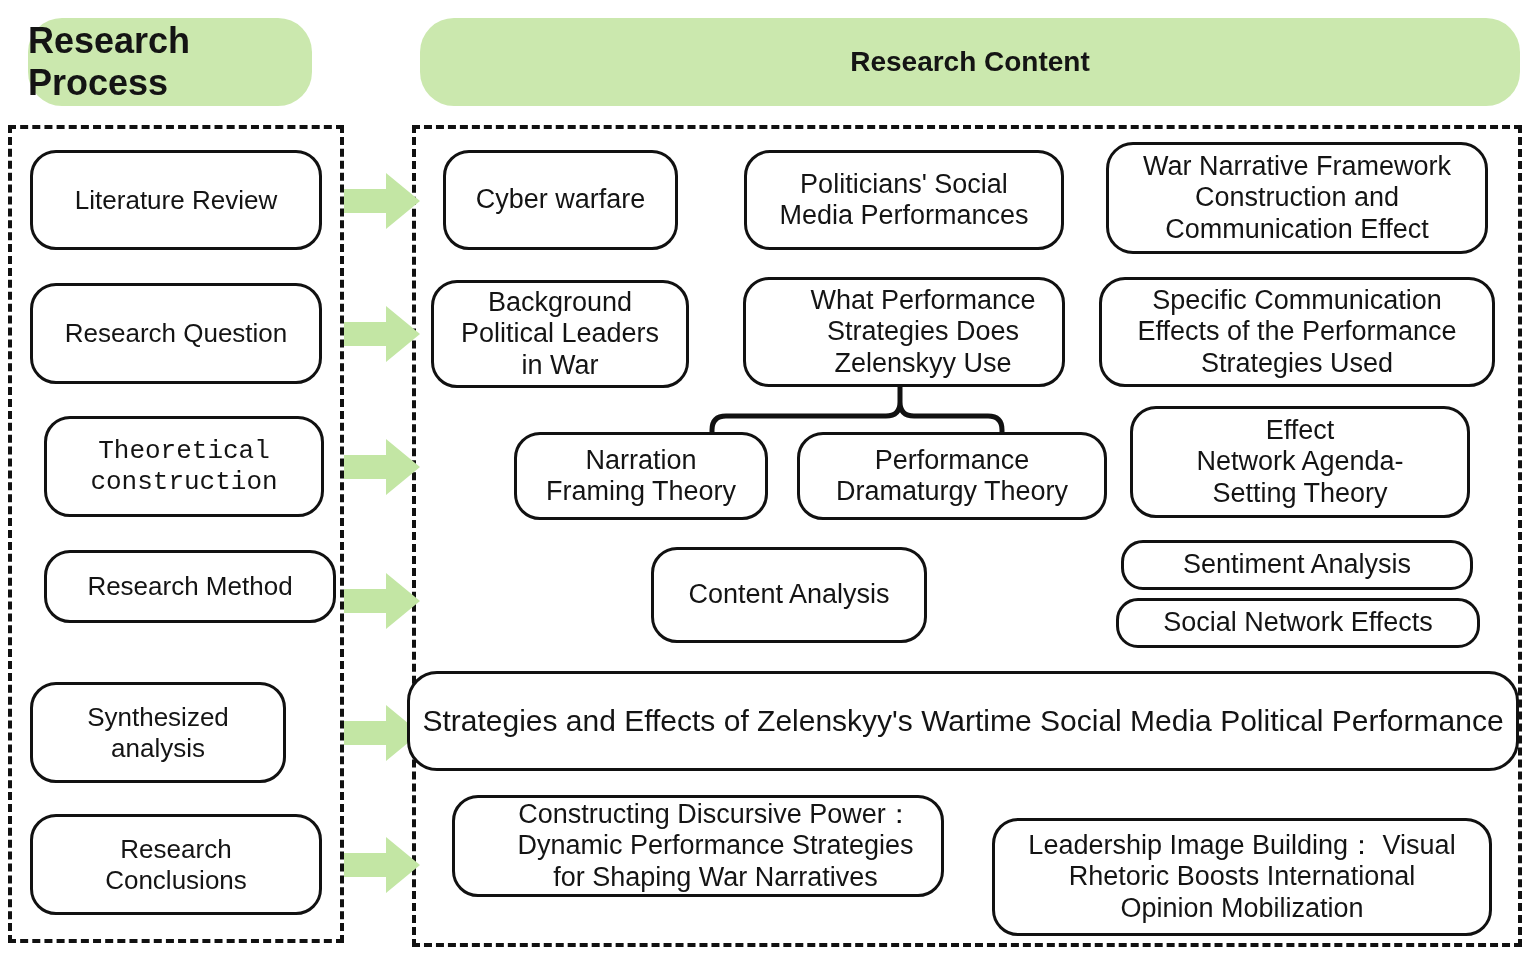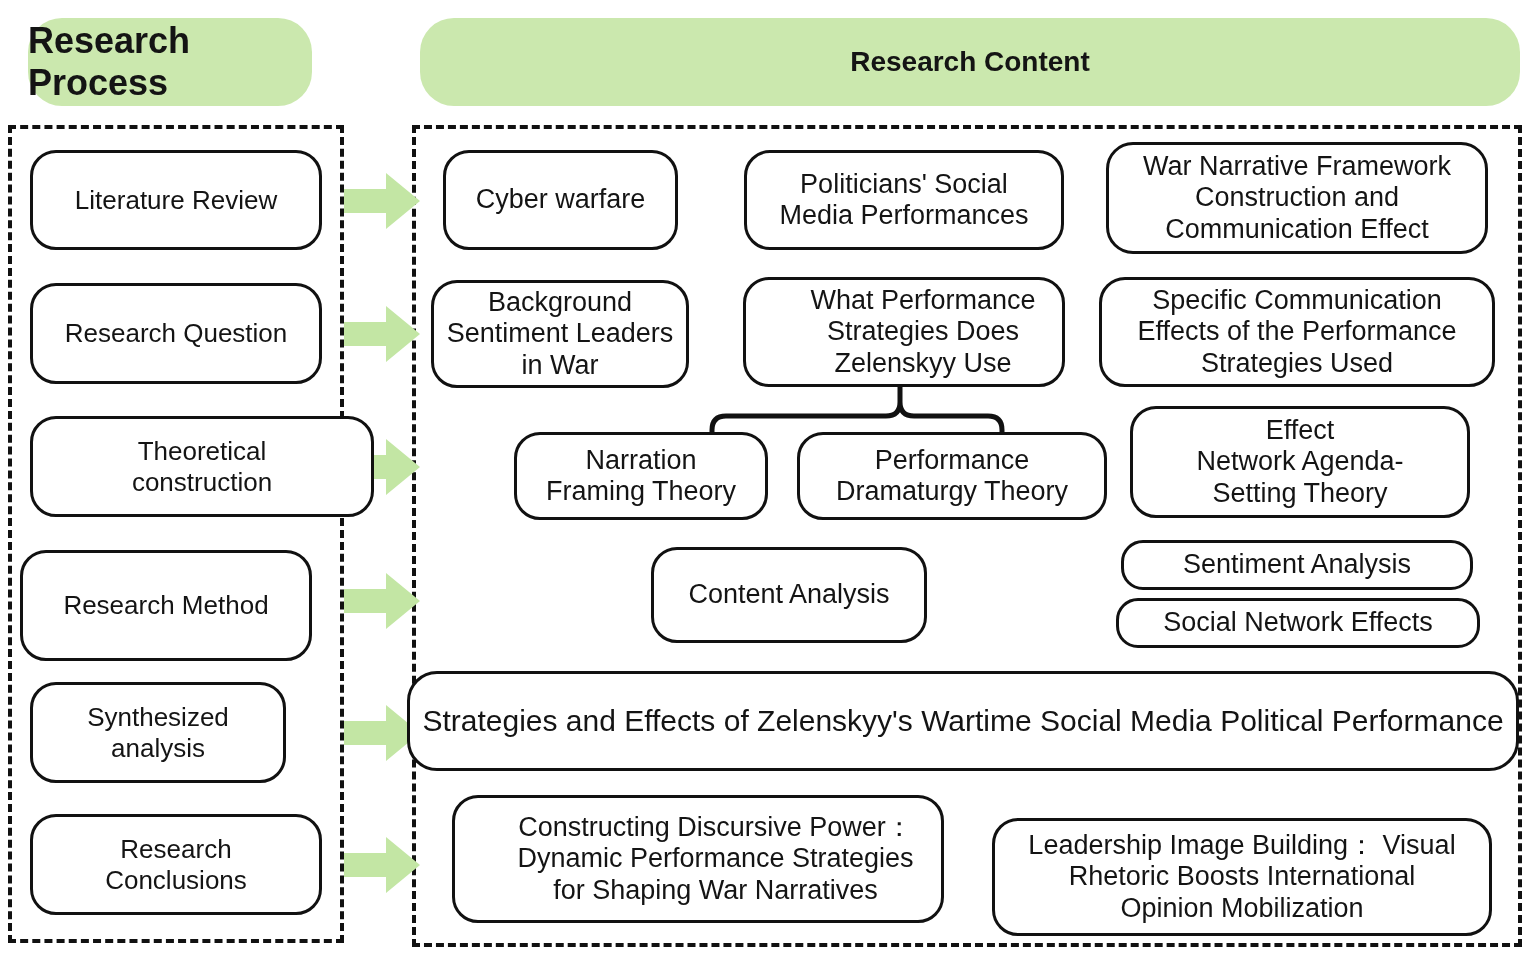--- a/index.html
+++ b/index.html
@@ -83,24 +83,24 @@
 
   <div class="hdr" id="hdr-content">Research Content</div>
 
   <div class="panel" id="panel-process"></div>
   <div class="panel" id="panel-content"></div>
 
   <div class="node lnode" style="left:30px; top:150px; width:292px; height:100px;">Literature Review</div>
 
   <div class="node lnode" style="left:30px; top:283px; width:292px; height:101px;">Research Question</div>
 
-  <div class="node lnode" style="left:30px; top:416px; width:344px; height:101px;">Theoretical
+  <div class="node lnode" style="left:44px; top:416px; width:280px; height:101px;font-family:Liberation Mono, monospace;">Theoretical
 construction</div>
 
-  <div class="node lnode" style="left:20px; top:550px; width:292px; height:111px;">Research Method</div>
+  <div class="node lnode" style="left:44px; top:550px; width:292px; height:73px;">Research Method</div>
 
   <div class="node lnode" style="left:30px; top:682px; width:256px; height:101px;">Synthesized
 analysis</div>
 
   <div class="node lnode" style="left:30px; top:814px; width:292px; height:101px;">Research
 Conclusions</div>
 
   <div class="arrow" style="left:344px; top:173px;">
     <svg width="76" height="56" viewBox="0 0 76 56">
       <path d="M0 16 H42 V0 L76 28 L42 56 V40 H0 Z" fill="#c3e6a4"></path>
@@ -135,21 +135,21 @@
   <div class="node rnode" style="left:443px; top:150px; width:235px; height:100px;">Cyber warfare</div>
 
   <div class="node rnode" style="left:744px; top:150px; width:320px; height:100px;">Politicians' Social
 Media Performances</div>
 
   <div class="node rnode" style="left:1106px; top:142px; width:382px; height:112px;border-radius:27px;">War Narrative Framework
 Construction and
 Communication Effect</div>
 
   <div class="node rnode" style="left:431px; top:280px; width:258px; height:108px;">Background
-Sentiment Leaders
+Political Leaders
 in War</div>
 
   <div class="node rnode" style="left:743px; top:277px; width:322px; height:110px;padding-left:48px;">What Performance
 Strategies Does
 Zelenskyy Use</div>
 
   <div class="node rnode" style="left:1099px; top:277px; width:396px; height:110px;">Specific Communication
 Effects of the Performance
 Strategies Used</div>
 
@@ -180,21 +180,21 @@
 Setting Theory</div>
 
   <div class="node rnode" style="left:651px; top:547px; width:276px; height:96px;">Content Analysis</div>
 
   <div class="node rnode pill" style="left:1121px; top:540px; width:352px; height:50px;">Sentiment Analysis</div>
 
   <div class="node rnode pill" style="left:1116px; top:598px; width:364px; height:50px;">Social Network Effects</div>
 
   <div class="node rnode lg" style="left:407px; top:671px; width:1112px; height:100px; font-size:30px; z-index:4;">Strategies and Effects of Zelenskyy's Wartime Social Media Political Performance</div>
 
-  <div class="node rnode" style="left:452px; top:795px; width:492px; height:128px;padding-left:45px;">Constructing Discursive Power：
+  <div class="node rnode" style="left:452px; top:795px; width:492px; height:102px;padding-left:45px;">Constructing Discursive Power：
 Dynamic Performance Strategies
 for Shaping War Narratives</div>
 
   <div class="node rnode" style="left:992px; top:795px; width:500px; height:118px;margin-top:23px;">Leadership Image Building：  Visual
 Rhetoric Boosts International
 Opinion Mobilization</div>
 
 </div>
 
 </body></html>

